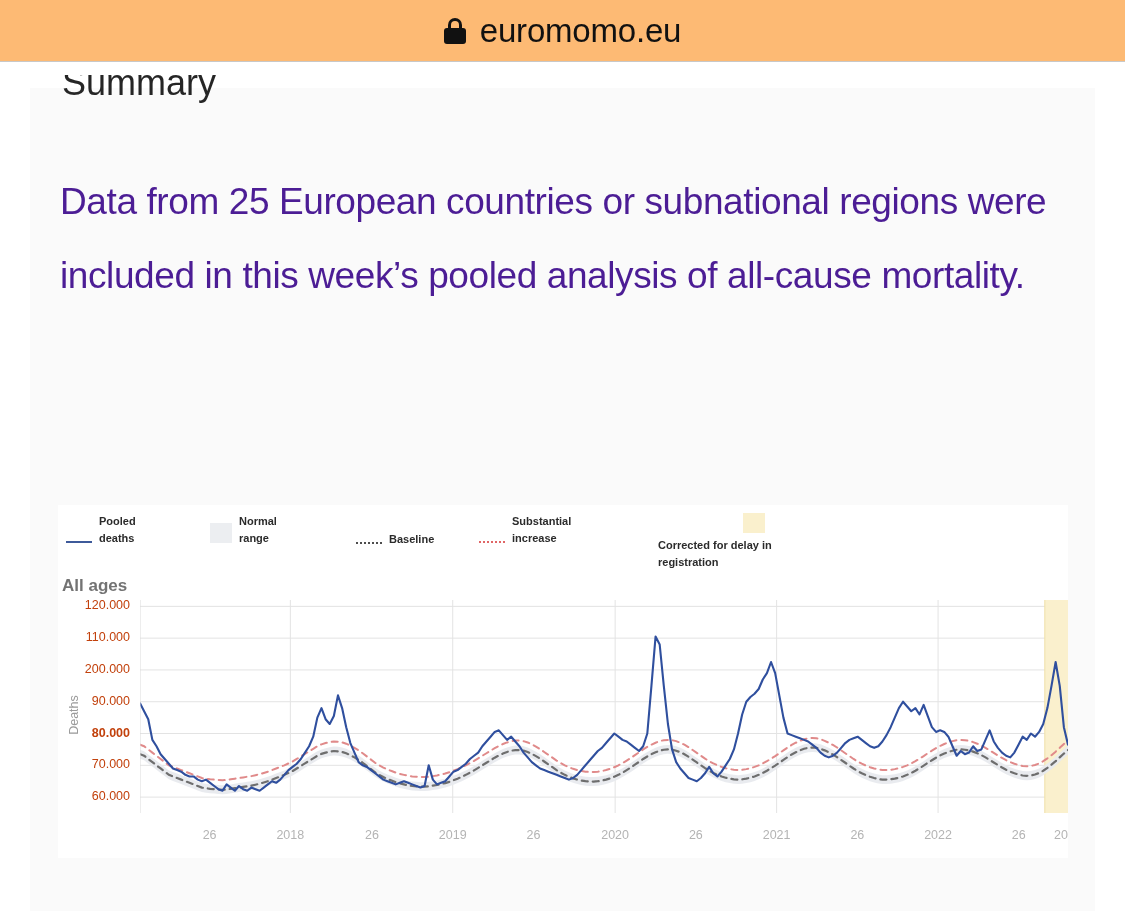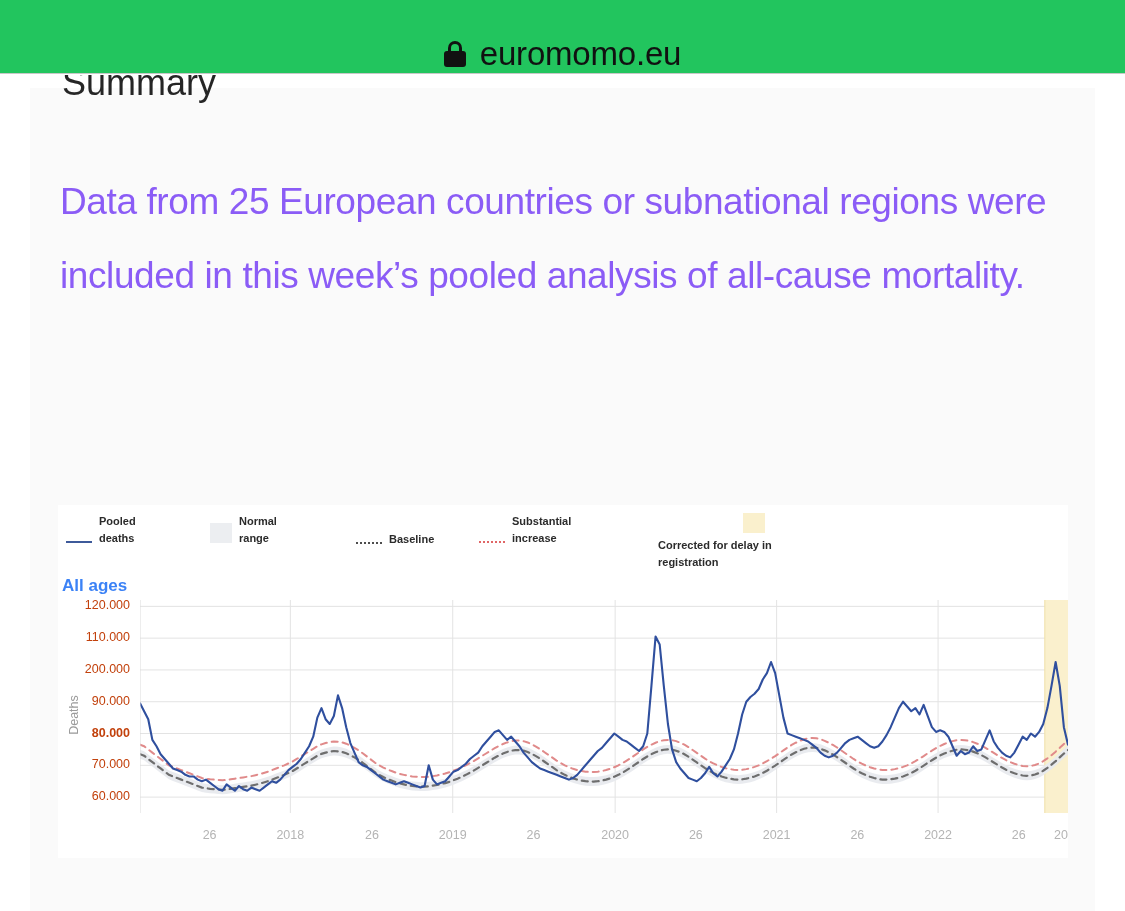--- a/index.html
+++ b/index.html
@@ -6,24 +6,24 @@
   html, body {
     width: 1125px; height: 911px;
     background: #ffffff;
     font-family: "Liberation Sans", sans-serif;
     overflow: hidden;
   }
 
   
   #browser-chrome {
     position: absolute; left: 0; top: 0;
-    width: 1125px; height: 74px;
-    background: #22c55e;
+    width: 1125px; height: 62px;
+    background: #fdba74;
     border-bottom: 1px solid #c8c8c8;
-    display: flex; align-items: flex-end; justify-content: center;
+    display: flex; align-items: center; justify-content: center;
   }
   #url-display { display: flex; align-items: center; gap: 14px; }
   #lock-icon { width: 22px; height: 26px; position: relative; }
   #lock-icon .shackle {
     position: absolute; left: 4px; top: 0;
     width: 14px; height: 13px;
     border: 3px solid #111; border-bottom: none;
     border-radius: 7px 7px 0 0;
   }
   #lock-icon .body {
@@ -50,21 +50,21 @@
   #cutoff-text {
     position: absolute; left: 32px; top: -26px;
     font-size: 36px; color: #1a1a1a; white-space: nowrap;
     opacity: 0.95;
   }
 
   #intro-paragraph {
     position: absolute; left: 30px; top: 77px;
     width: 990px;
     font-size: 37px; line-height: 74px;
-    color: #8b5cf6; letter-spacing: -0.4px;
+    color: #4c1d95; letter-spacing: -0.4px;
   }
 
   
   #chart-card {
     position: absolute; left: 28px; top: 417px;
     width: 1010px; height: 353px;
     background: #ffffff;
     overflow: hidden;
   }
 
@@ -93,21 +93,21 @@
 
   #legend-pooled   { left: 8px;   top: 0; }
   #legend-normal   { left: 152px; top: 0; }
   #legend-baseline { left: 298px; top: 18px; }
   #legend-increase { left: 421px; top: 0; }
   #legend-corrected{ left: 600px; top: 0; flex-direction: column; }
 
   
   #chart-subtitle {
     position: absolute; left: 4px; top: 71px;
-    font-size: 17px; font-weight: bold; color: #3b82f6;
+    font-size: 17px; font-weight: bold; color: #737373;
   }
 
   
   #plot-wrap { position: absolute; left: 0; top: 95px; width: 1010px; height: 258px; }
   #y-axis-title {
     position: absolute; left: -14px; top: 108px;
     font-size: 12.5px; color: #9a9a9a;
     transform: rotate(-90deg); transform-origin: center;
     width: 60px; text-align: center;
   }

